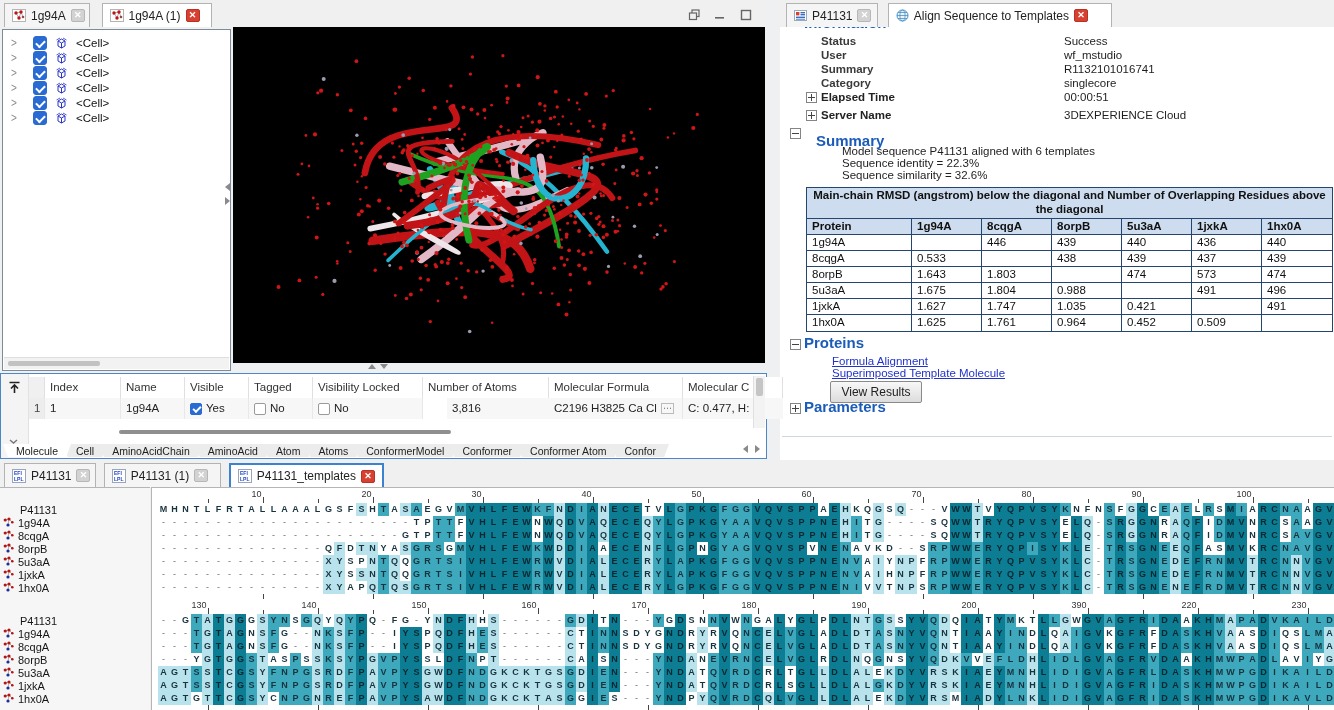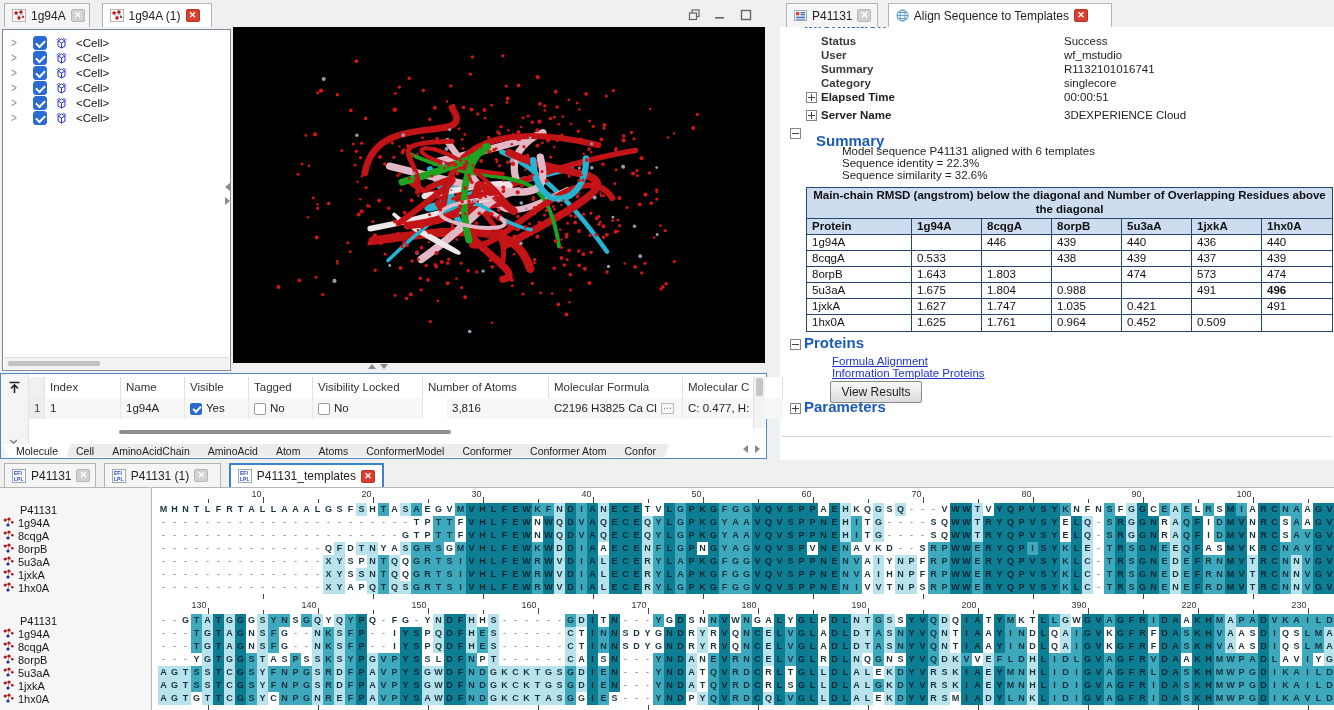--- a/index.html
+++ b/index.html
@@ -806,21 +806,21 @@
           <div class="sumcell" style="width: 70px;">573</div>
           <div class="sumcell" style="width: 70px;">474</div>
         </div>
         <div class="sumrow">
           <div class="sumcell" style="width: 105px;">5u3aA</div>
           <div class="sumcell" style="width: 70px;">1.675</div>
           <div class="sumcell" style="width: 70px;">1.804</div>
           <div class="sumcell" style="width: 70px;">0.988</div>
           <div class="sumcell" style="width: 70px;"></div>
           <div class="sumcell" style="width: 70px;">491</div>
-          <div class="sumcell" style="width: 70px; font-weight: bold;">496</div>
+          <div class="sumcell" style="width: 70px;">496</div>
         </div>
         <div class="sumrow">
           <div class="sumcell" style="width: 105px;">1jxkA</div>
           <div class="sumcell" style="width: 70px;">1.627</div>
           <div class="sumcell" style="width: 70px;">1.747</div>
           <div class="sumcell" style="width: 70px;">1.035</div>
           <div class="sumcell" style="width: 70px;">0.421</div>
           <div class="sumcell" style="width: 70px;"></div>
           <div class="sumcell" style="width: 70px;">491</div>
         </div>
@@ -831,21 +831,21 @@
           <div class="sumcell" style="width: 70px;">0.964</div>
           <div class="sumcell" style="width: 70px;">0.452</div>
           <div class="sumcell" style="width: 70px;">0.509</div>
           <div class="sumcell" style="width: 70px;"></div>
         </div>
       </div>
 
     <span class="pm minus" style="left:10px;top:312px;"></span>
     <div class="sec-title" style="left:24px;top:307px;">Proteins</div>
     <div class="rlink" style="top:328px;">Formula Alignment</div>
-    <div class="rlink" style="top:340px;">Information Template Proteins</div>
+    <div class="rlink" style="top:340px;">Superimposed Template Molecule</div>
     <button id="view-results-btn" style="top:354px;">View Results</button>
 
     <span class="pm plus" style="left:10px;top:376px;"></span>
     <div class="sec-title" style="left:24px;top:371px;">Parameters</div>
 
     <div class="rp-sep" style="top:409px;"></div>
   </div>
 </div>
 
 <div class="abs" id="pane-table">

